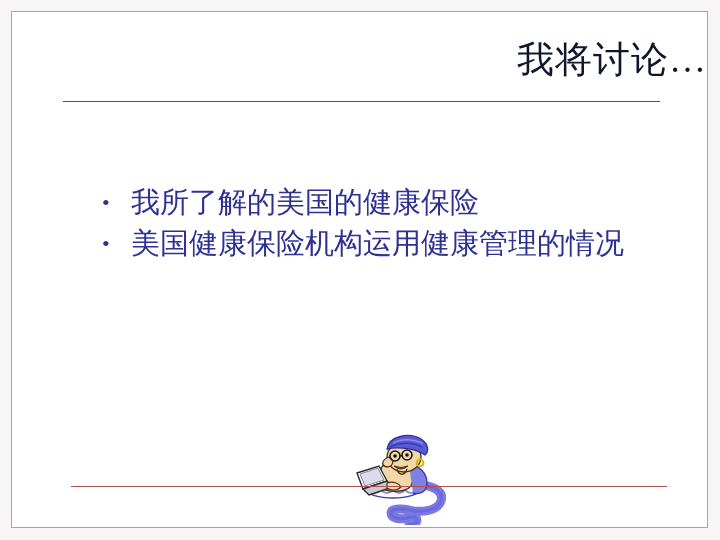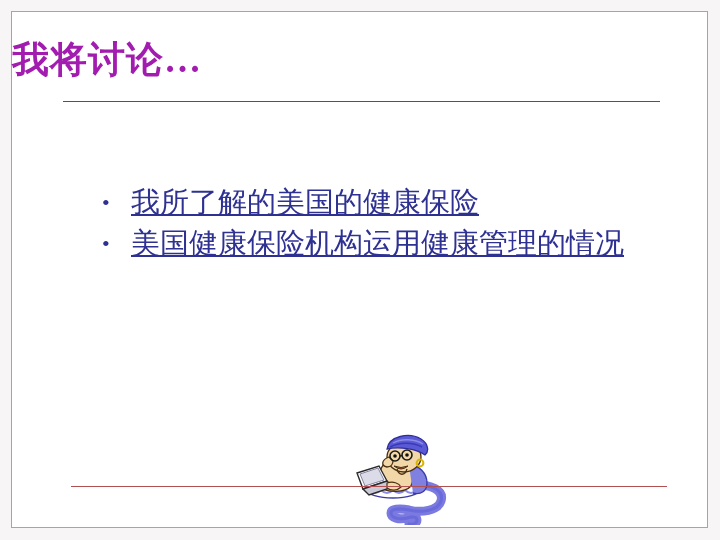--- a/index.html
+++ b/index.html
@@ -25,24 +25,24 @@
     border: 1.5px solid #6ecc6e;
     box-sizing: border-box;
   }
 
   
   #slide-title {
     position: absolute;
     left: 0;
     top: 28px;
     width: 100%;
-    text-align: left;
-    color: #a21caf;
+    text-align: right;
+    color: #0f172a;
     font-size: 37px;
-    font-weight: bold;
+    font-weight: normal;
     letter-spacing: 1px;
     line-height: 1.1;
     white-space: nowrap;
     font-family: "Liberation Serif", "DejaVu Serif", serif;
   }
 
   
   #title-rule {
     position: absolute;
     left: 51px;
@@ -75,21 +75,20 @@
     position: absolute;
     left: 5px;
     top: 0;
     width: 34px;
     font-size: 22px;
     line-height: 41px;
     color: #2e3192;
   }
   #body-list li .bullet-text {
     display: block;
-    text-decoration: underline;
   }
 
   
   #clipart {
     position: absolute;
     left: 335px;
     top: 421px;
     width: 106px;
     height: 92px;
   }

